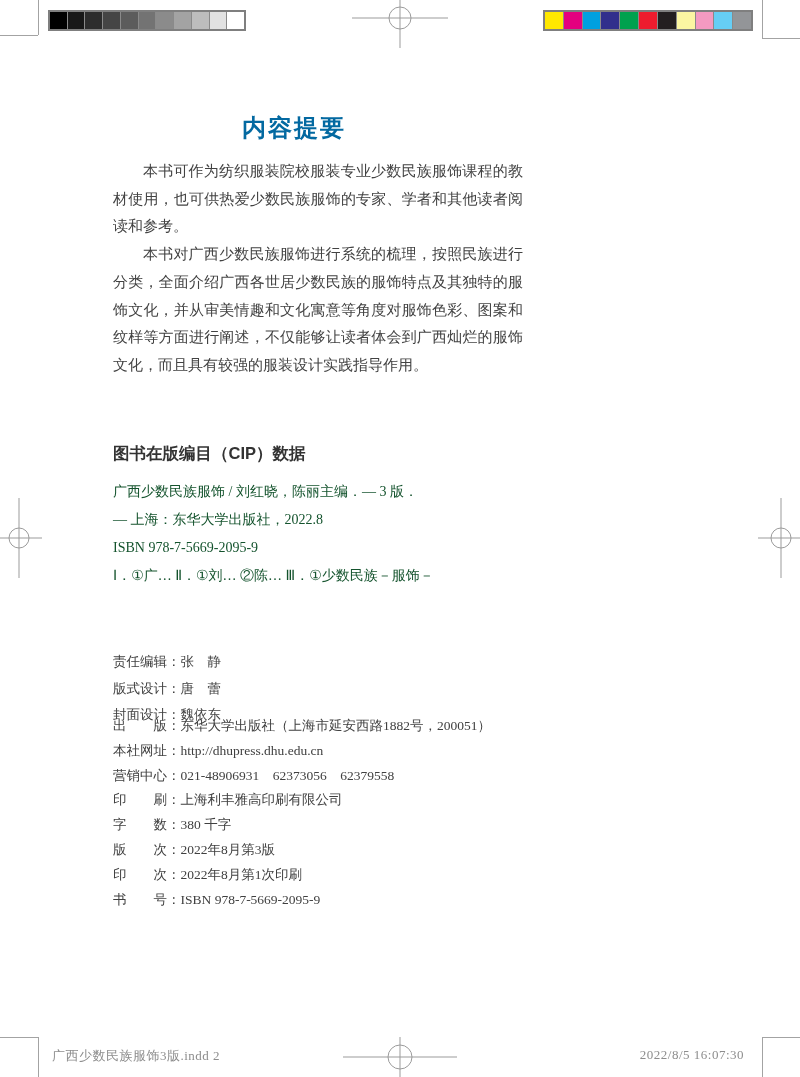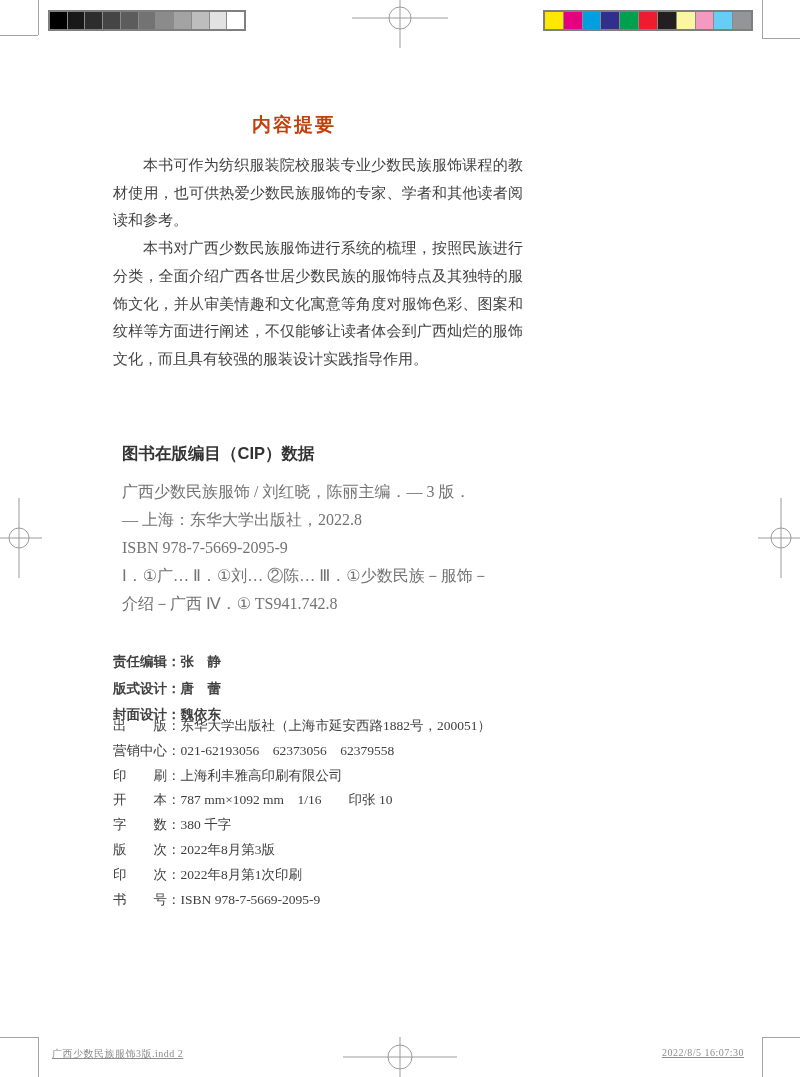--- a/index.html
+++ b/index.html
@@ -33,62 +33,61 @@
   .regmark line, .regmark circle {
     stroke: #9b9b9b; stroke-width: 1; fill: none;
   }
 
   
   .cropline { position: absolute; background: #a3a3a3; }
 
   
   .summary { position: absolute; left: 113px; top: 112px; width: 410px; }
   .summary-title {
-    font-size: 19px;
+    font-size: 24px;
     font-weight: bold;
-    color: #c2410c;
+    color: #0369a1;
     text-align: center;
     letter-spacing: 2px;
     margin: 0 48px 14px 0;
   }
   .summary p {
     margin: 0;
     font-size: 15px;
     line-height: 27.7px;
     text-align: justify;
     text-indent: 2em;
     color: #424242;
   }
 
   
-  .cip { position: absolute; left: 113px; top: 443px; width: 440px; margin-left: 9px; }
+  .cip { position: absolute; left: 113px; top: 443px; width: 440px; }
   .cip-header {
     font-family: "Liberation Sans", sans-serif;
     font-size: 16.5px;
     font-weight: 600;
     color: #333333;
     margin-bottom: 13px;
   }
-  .cip-line { font-size: 16px; line-height: 27.9px; color: #737373; white-space: pre; }
+  .cip-line { font-size: 14px; line-height: 27.9px; color: #14532d; white-space: pre; }
 
   
-  .credits { position: absolute; left: 113px; top: 649px; font-weight: bold; }
+  .credits { position: absolute; left: 113px; top: 649px; }
   .credits .pub-line { line-height: 26.5px; }
   .publication { position: absolute; left: 113px; top: 714px; }
   .pub-line { font-size: 13.5px; line-height: 24.8px; color: #404040; white-space: pre; }
 
   
   .slug {
     position: absolute;
     top: 1047px;
-    font-size: 10px;
+    font-size: 13px;
     color: #8d8d8d;
     font-family: "Liberation Serif", serif;
     letter-spacing: 0.5px;
-    text-decoration: underline;
   }
   .slug-left  { left: 52px; }
   .slug-right { right: 56px; }
 </style>
 </head>
 <body>
 
 <div class="page">
 
   <div class="calbar calbar-gray">
@@ -153,34 +152,33 @@
     <p>本书可作为纺织服装院校服装专业少数民族服饰课程的教材使用，也可供热爱少数民族服饰的专家、学者和其他读者阅读和参考。</p>
     <p>本书对广西少数民族服饰进行系统的梳理，按照民族进行分类，全面介绍广西各世居少数民族的服饰特点及其独特的服饰文化，并从审美情趣和文化寓意等角度对服饰色彩、图案和纹样等方面进行阐述，不仅能够让读者体会到广西灿烂的服饰文化，而且具有较强的服装设计实践指导作用。</p>
   </div>
 
   <div class="cip">
     <div class="cip-header">图书在版编目（CIP）数据</div>
     <div class="cip-line">广西少数民族服饰 / 刘红晓，陈丽主编．— 3 版．</div>
     <div class="cip-line">— 上海：东华大学出版社，2022.8</div>
     <div class="cip-line">ISBN 978-7-5669-2095-9</div>
     <div class="cip-line">Ⅰ．①广… Ⅱ．①刘… ②陈… Ⅲ．①少数民族－服饰－</div>
-    <div class="cip-line">介绍－广西 Ⅳ．① TS941.742.8</div>
   </div>
 
   <div class="credits">
     <div class="pub-line">责任编辑：张　静</div>
     <div class="pub-line">版式设计：唐　蕾</div>
     <div class="pub-line">封面设计：魏依东</div>
   </div>
 
   <div class="publication">
     <div class="pub-line">出　　版：东华大学出版社（上海市延安西路1882号，200051）</div>
-    <div class="pub-line">营销中心：021-62193056　62373056　62379558</div>
+    <div class="pub-line">本社网址：http://dhupress.dhu.edu.cn</div>
+    <div class="pub-line">营销中心：021-48906931　62373056　62379558</div>
     <div class="pub-line">印　　刷：上海利丰雅高印刷有限公司</div>
-    <div class="pub-line">开　　本：787 mm×1092 mm　1/16　　印张 10</div>
     <div class="pub-line">字　　数：380 千字</div>
     <div class="pub-line">版　　次：2022年8月第3版</div>
     <div class="pub-line">印　　次：2022年8月第1次印刷</div>
     <div class="pub-line">书　　号：ISBN 978-7-5669-2095-9</div>
   </div>
 
   <div class="slug slug-left">广西少数民族服饰3版.indd   2</div>
   <div class="slug slug-right">2022/8/5   16:07:30</div>
 
 </div>

